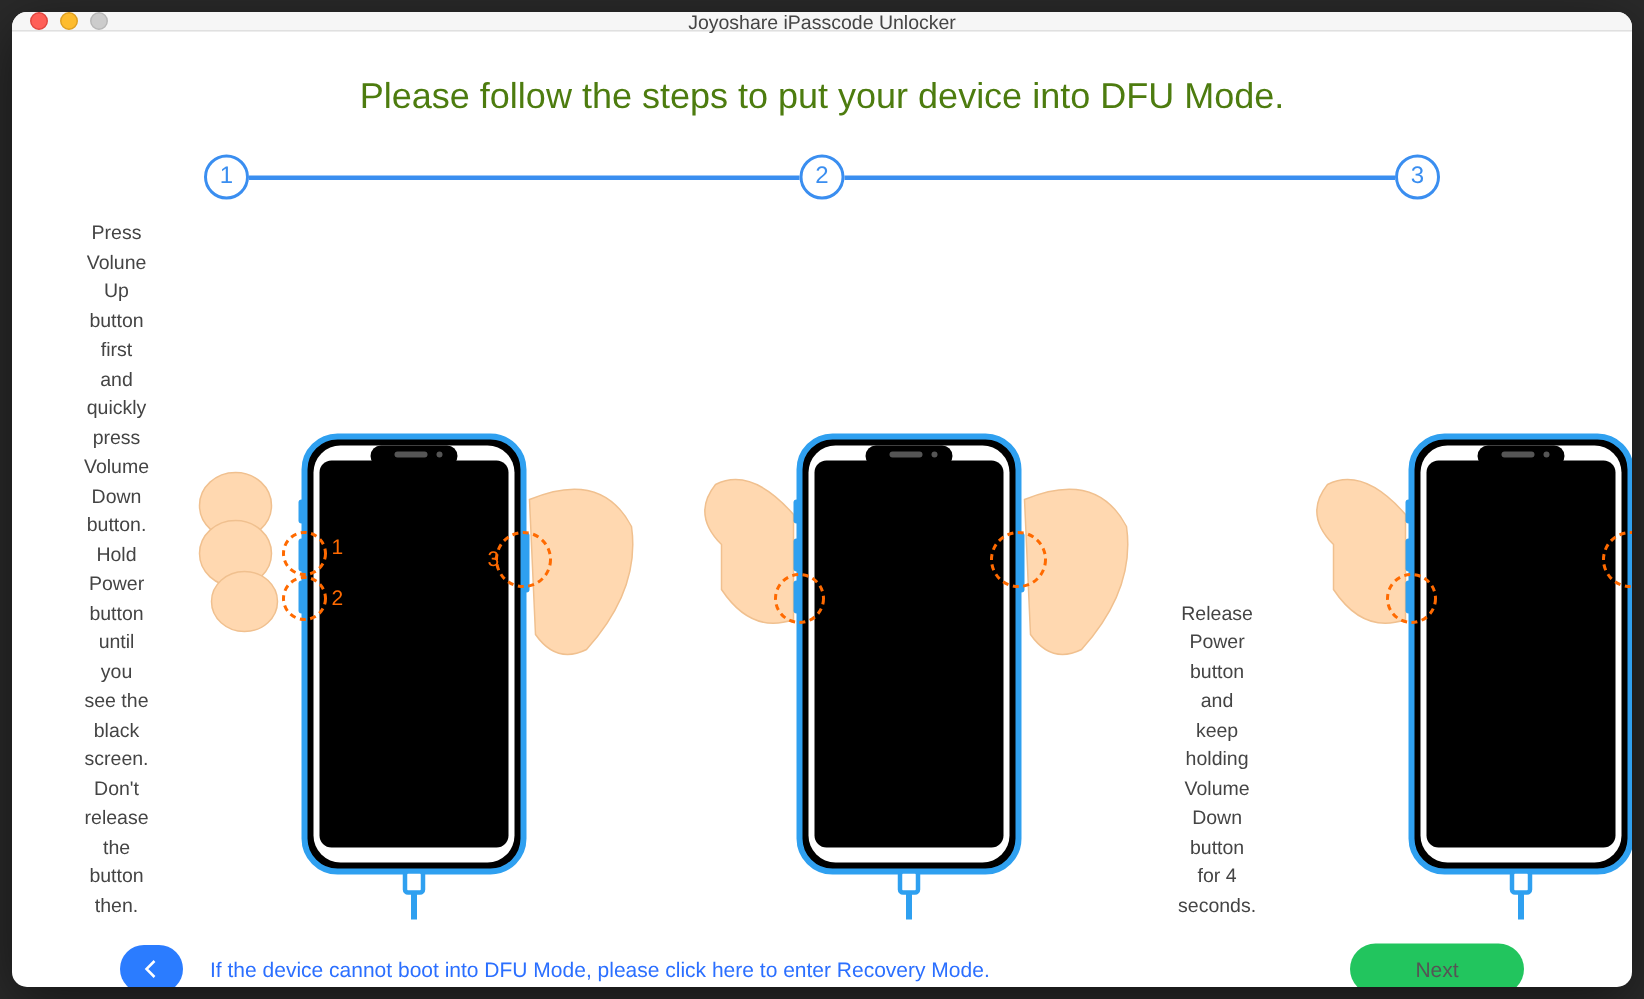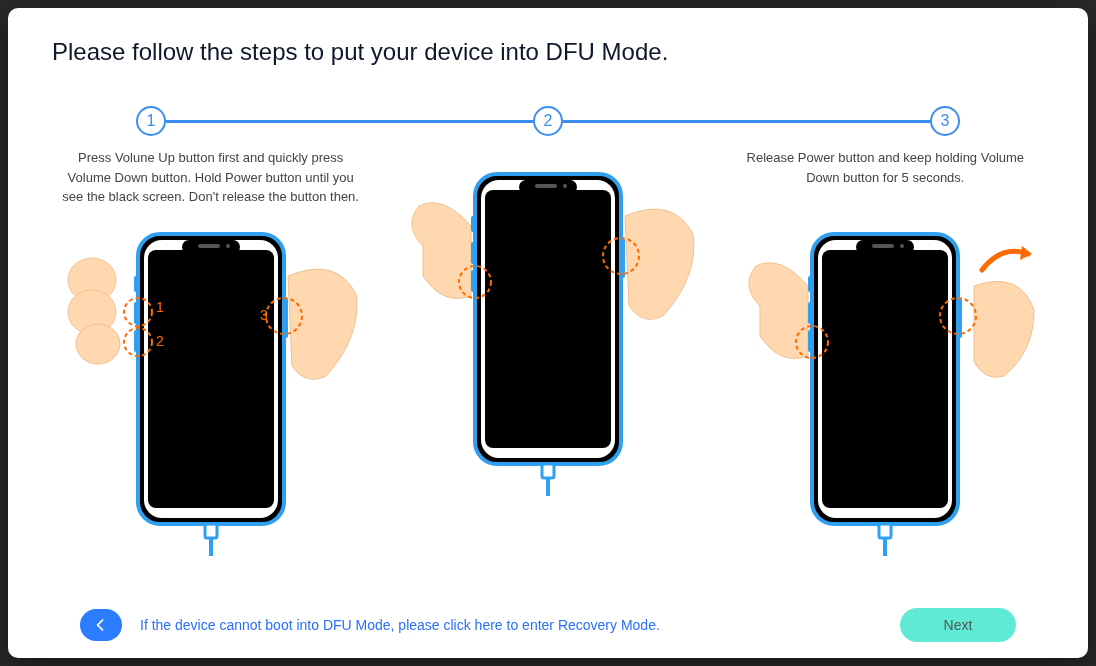--- a/index.html
+++ b/index.html
@@ -44,24 +44,25 @@
       color: #444;
     }
     .content {
       flex: 1;
       padding: 30px 44px 0;
       display: flex;
       flex-direction: column;
       position: relative;
     }
     .main-heading {
+      text-align: center;
       font-size: 24px;
       font-weight: 500;
-      color: #0f172a;
-      margin-bottom: 40px;
+      color: #4d7c0f;
+      margin-bottom: 24px;
     }
     .stepper {
       display: flex;
       align-items: center;
       justify-content: center;
       margin-bottom: 12px;
       padding: 0 84px;
     }
     .step-circle {
       width: 30px;
@@ -83,22 +84,22 @@
       background: #3a8ef0;
     }
     .steps-row {
       display: flex;
       gap: 20px;
       flex: 1;
     }
     .step-col {
       flex: 1;
       display: flex;
-      flex-direction: column;
       align-items: flex-end;
+      gap: 18px;
     }
     .step-text {
       font-size: 13px;
       color: #444;
       text-align: center;
       line-height: 1.5;
       min-height: 60px;
       padding: 0 4px;
     }
     .phone-wrap {
@@ -133,34 +134,42 @@
     }
     .recovery-link {
       color: #2b6fff;
       font-size: 14px;
       cursor: pointer;
     }
     .spacer { flex: 1; }
     .next-btn {
       width: 116px;
       height: 34px;
-      background: #5eead4;
+      background: #22c55e;
       border-radius: 17px;
       display: flex;
       align-items: center;
       justify-content: center;
       color: #555;
       font-size: 14px;
       cursor: pointer;
     }
   </style>
 </head>
 <body>
 
 <div class="window">
+  <div class="titlebar">
+    <div class="traffic-lights">
+      <div class="tl red"></div>
+      <div class="tl yellow"></div>
+      <div class="tl green"></div>
+    </div>
+    <div class="titlebar-title">Joyoshare iPasscode Unlocker</div>
+  </div>
 
   <div class="content">
     <h1 class="main-heading">Please follow the steps to put your device into DFU Mode.</h1>
 
     <div class="stepper">
       <div class="step-circle">1</div>
       <div class="step-line"></div>
       <div class="step-circle">2</div>
       <div class="step-line"></div>
       <div class="step-circle">3</div>
@@ -235,21 +244,21 @@
             <rect x="149" y="308" width="12" height="14" rx="2" fill="#fff" stroke="#2fa0f0" stroke-width="3"></rect>
             <rect x="153" y="322" width="4" height="20" fill="#2fa0f0"></rect>
 
             <circle cx="82" cy="126" r="16" fill="none" stroke="#ff6a00" stroke-width="2" stroke-dasharray="4 3"></circle>
             <circle cx="228" cy="100" r="18" fill="none" stroke="#ff6a00" stroke-width="2" stroke-dasharray="4 3"></circle>
           </svg>
         </div>
       </div>
 
       <div class="step-col">
-        <div class="step-text">Release Power button and keep holding Volume Down button for 5 seconds.</div>
+        <div class="step-text">Release Power button and keep holding Volume Down button for 4 seconds.</div>
         <div class="phone-wrap">
           <svg width="310" height="340" viewBox="0 0 310 340">
 
             <g fill="#ffd8b0" stroke="#f0c08f" stroke-width="1">
               <path d="M 30 90 Q 10 70 26 50 Q 50 38 78 70 L 78 140 Q 50 150 30 120 Z"></path>
             </g>
 
             <g fill="#ffd8b0" stroke="#f0c08f" stroke-width="1">
               <path d="M 244 70 Q 290 54 304 94 Q 304 136 274 160 Q 256 166 244 146 Z"></path>
             </g>

